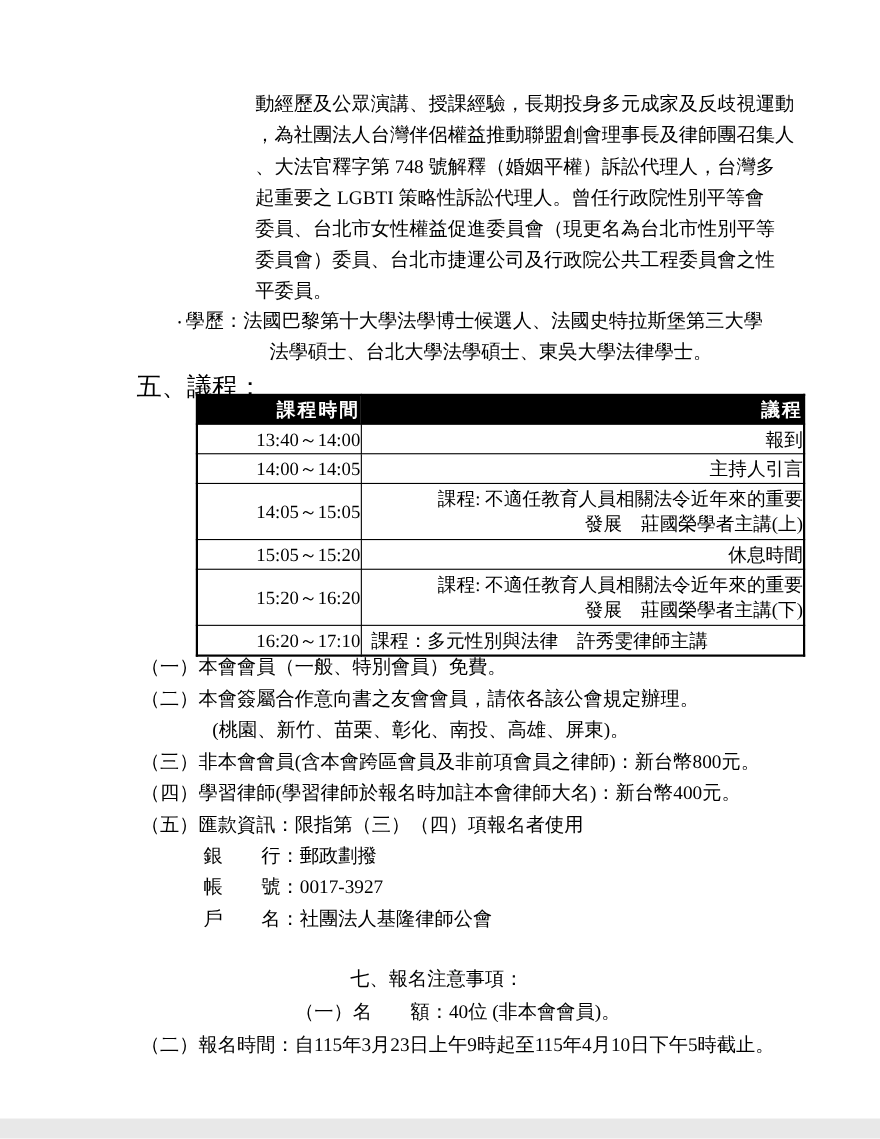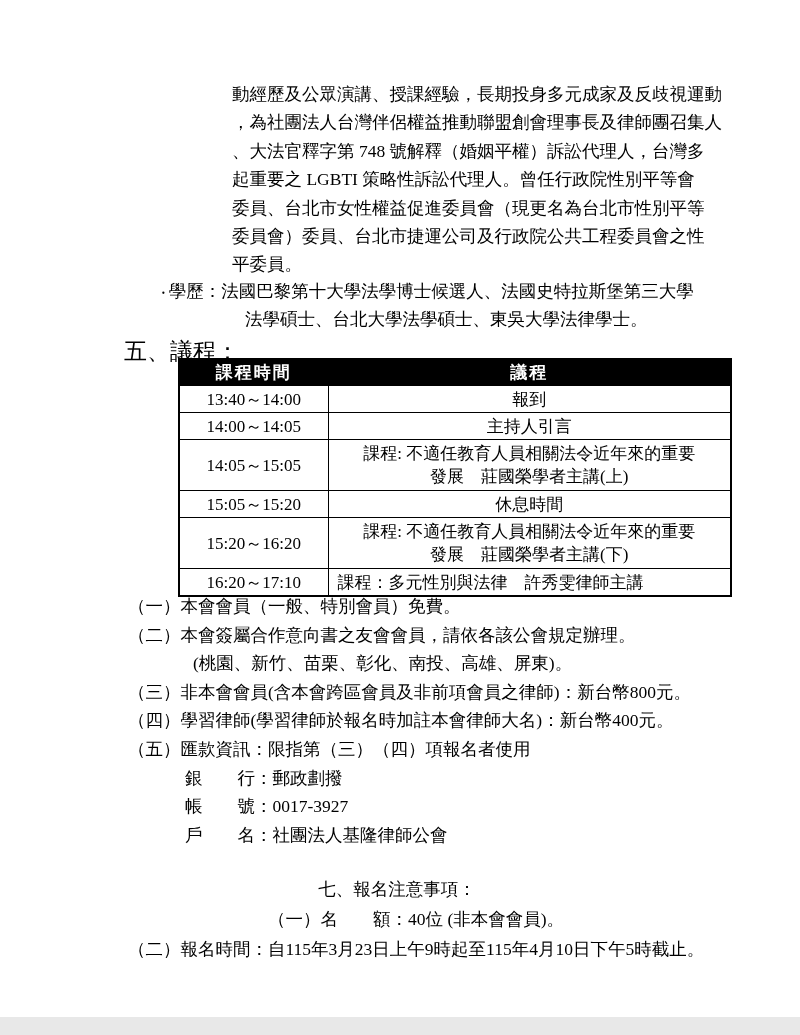--- a/index.html
+++ b/index.html
@@ -32,21 +32,21 @@
   table.agenda {
     border-collapse: collapse;
     table-layout: fixed;
     width: 552px;
     border: 2px solid #000;
   }
   table.agenda th, table.agenda td {
     border: 1px solid #000;
     padding: 0;
     font-size: 17px;
-    text-align: center;
+    text-align: right;
     vertical-align: middle;
   }
   table.agenda th {
     background: #000000;
     color: #ffffff;
     font-weight: bold;
     height: 25px;
     letter-spacing: 2px;
   }
   table.agenda td.time { font-weight: normal; height: 26px; }

